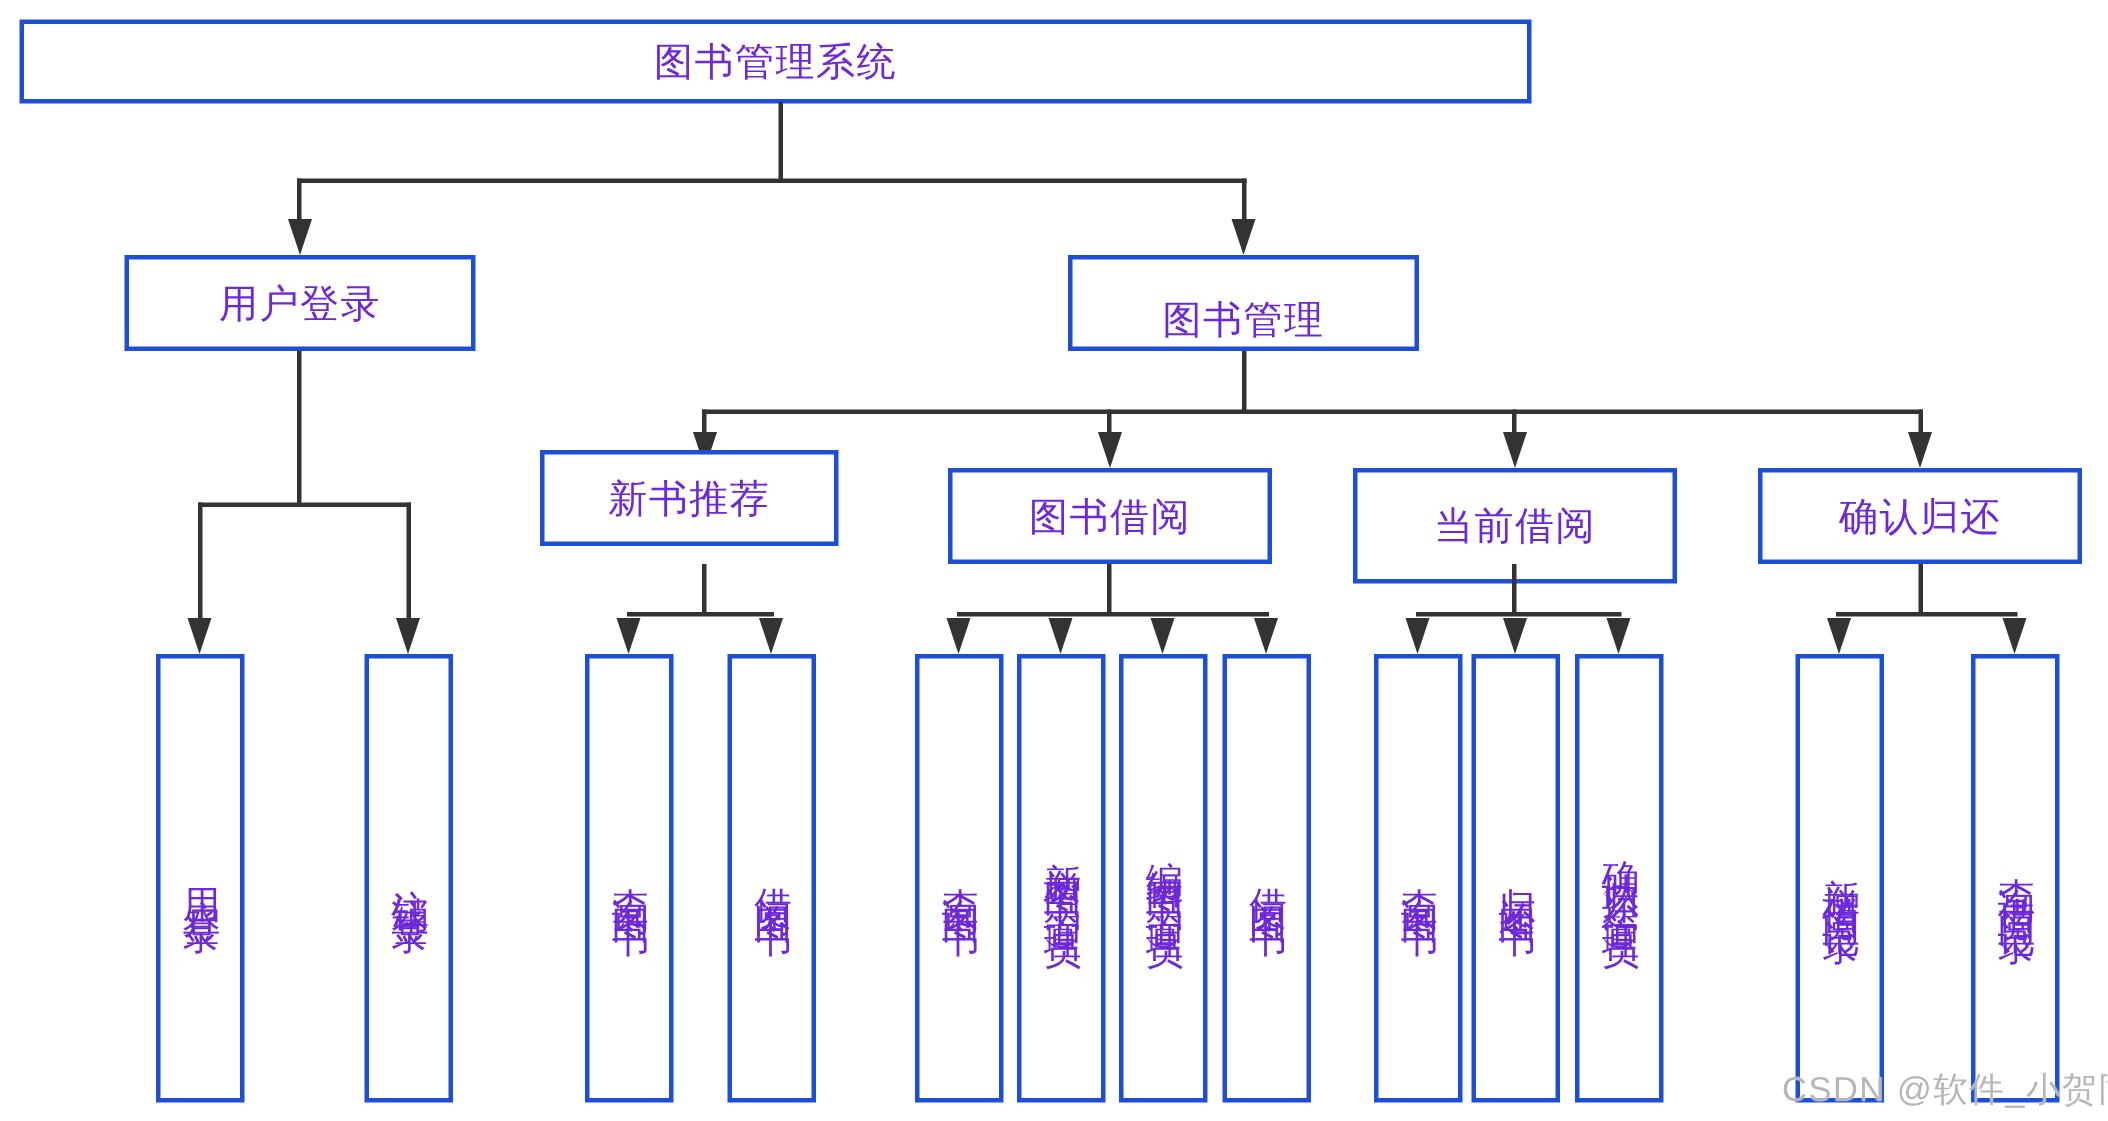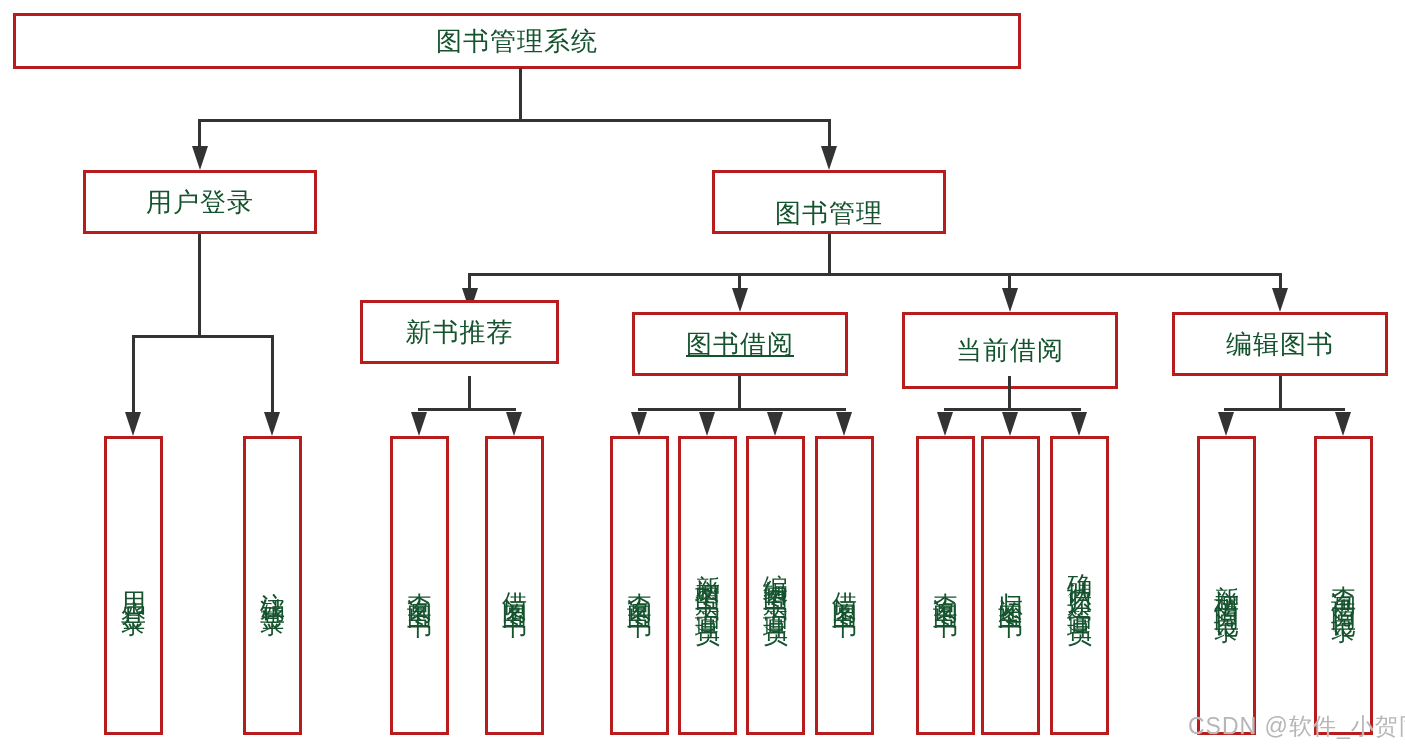--- a/index.html
+++ b/index.html
@@ -8,28 +8,28 @@
     width: 1405px;
     height: 747px;
     background: #ffffff;
     font-family: "Liberation Sans", sans-serif;
     color: #222222;
     overflow: hidden;
   }
   .box {
     position: absolute;
     box-sizing: border-box;
-    border: 3px solid #b91c1c;
+    border: 3px solid #1d4ed8;
     background: #ffffff;
     display: flex;
     align-items: center;
     justify-content: center;
     font-size: 26px;
     letter-spacing: 1px;
-    color: #14532d;
+    color: #6d28d9;
   }
   .leaf .vtext {
     writing-mode: vertical-rl;
     text-orientation: mixed;
     letter-spacing: 7px;
     font-size: 25px;
     line-height: 1.15;
     white-space: nowrap;
   }
   .vline { position: absolute; width: 3px; background: #333333; }
@@ -91,28 +91,28 @@
   <div class="vline" style="left:738px; top:273px; height:16px;"></div>
   <div class="arrow" style="left:740px; top:288px;"></div>
   <div class="vline" style="left:1008px; top:273px; height:16px;"></div>
   <div class="arrow" style="left:1010px; top:288px;"></div>
   <div class="vline" style="left:1279px; top:273px; height:16px;"></div>
   <div class="arrow" style="left:1280px; top:288px;"></div>
 
   <div class="box" style="left:360px; top:300px; width:199px; height:64px;">
     <span>新书推荐</span>
   </div>
-  <div class="box" style="left:632px; top:312px; width:216px; height:64px;text-decoration:underline;">
+  <div class="box" style="left:632px; top:312px; width:216px; height:64px;">
     <span>图书借阅</span>
   </div>
   <div class="box" style="left:902px; top:312px; width:216px; height:77px;">
     <span>当前借阅</span>
   </div>
   <div class="box" style="left:1172px; top:312px; width:216px; height:64px;">
-    <span>编辑图书</span>
+    <span>确认归还</span>
   </div>
 
   <div class="vline" style="left:468px; top:376px; height:34px;"></div>
   <div class="hline" style="left:418px; top:408px; width:98px;"></div>
   <div class="arrow" style="left:419px; top:412px;"></div>
   <div class="arrow" style="left:514px; top:412px;"></div>
 
   <div class="vline" style="left:738px; top:376px; height:34px;"></div>
   <div class="hline" style="left:638px; top:408px; width:208px;"></div>
   <div class="arrow" style="left:639px; top:412px;"></div>

